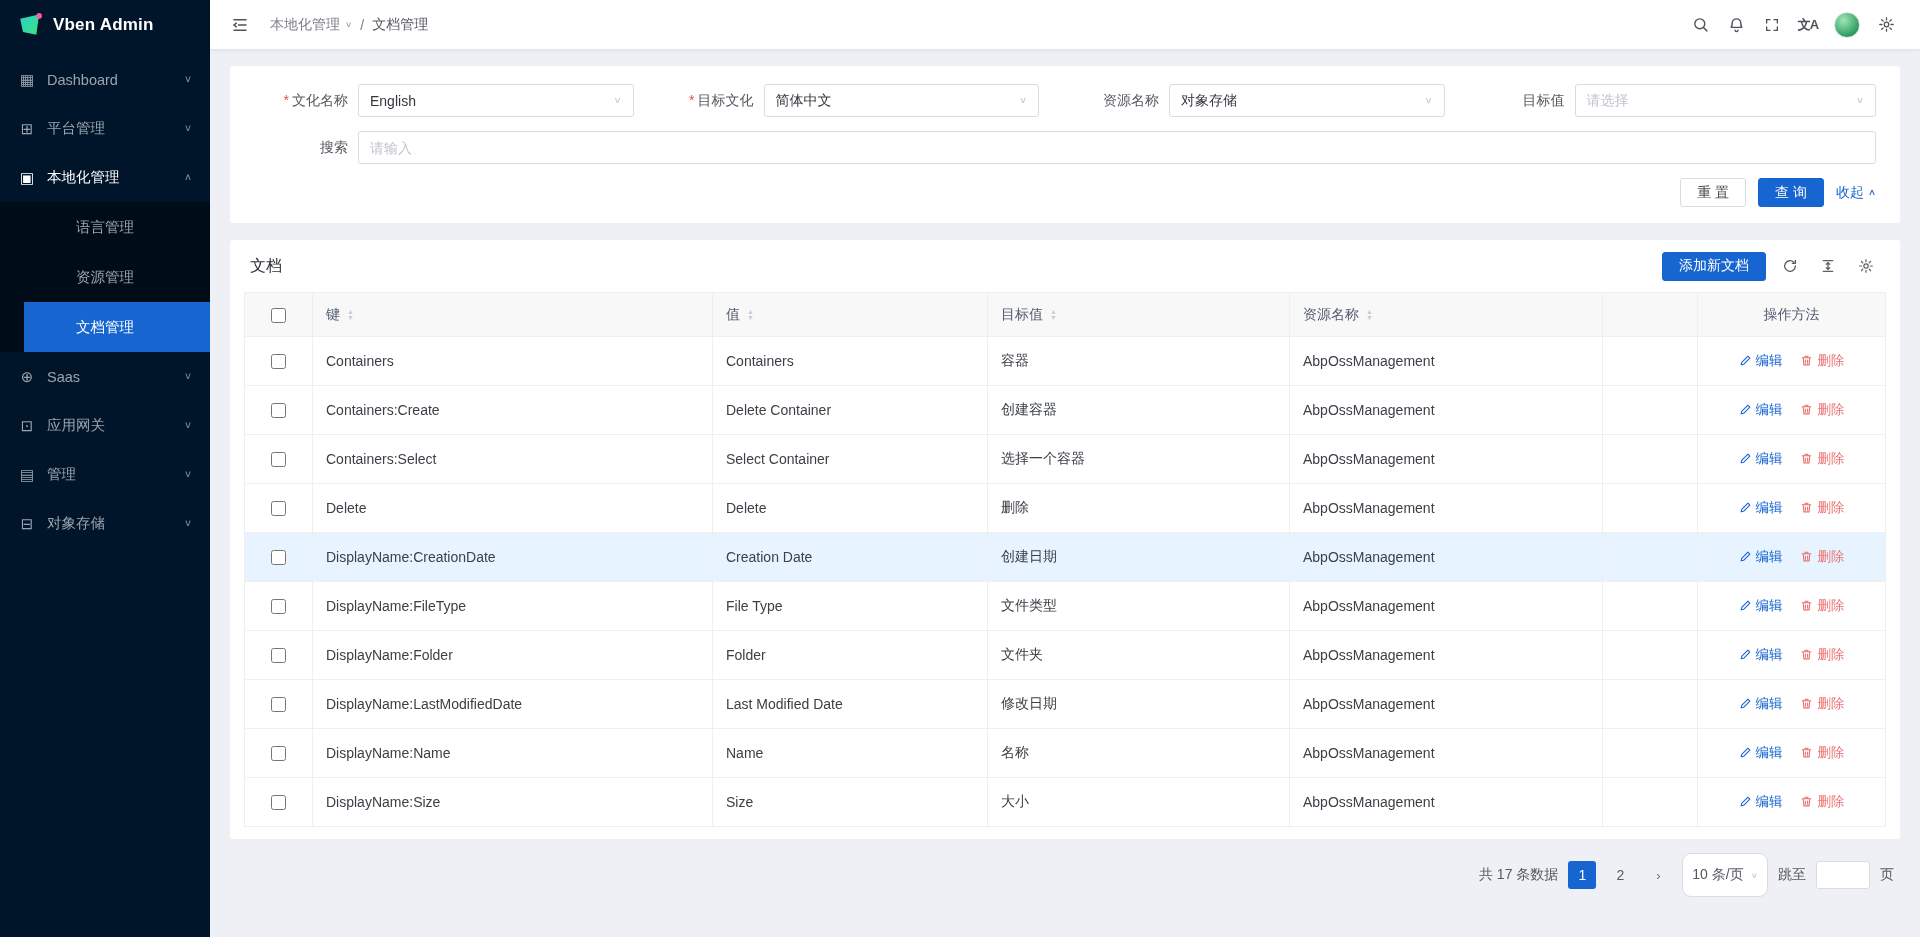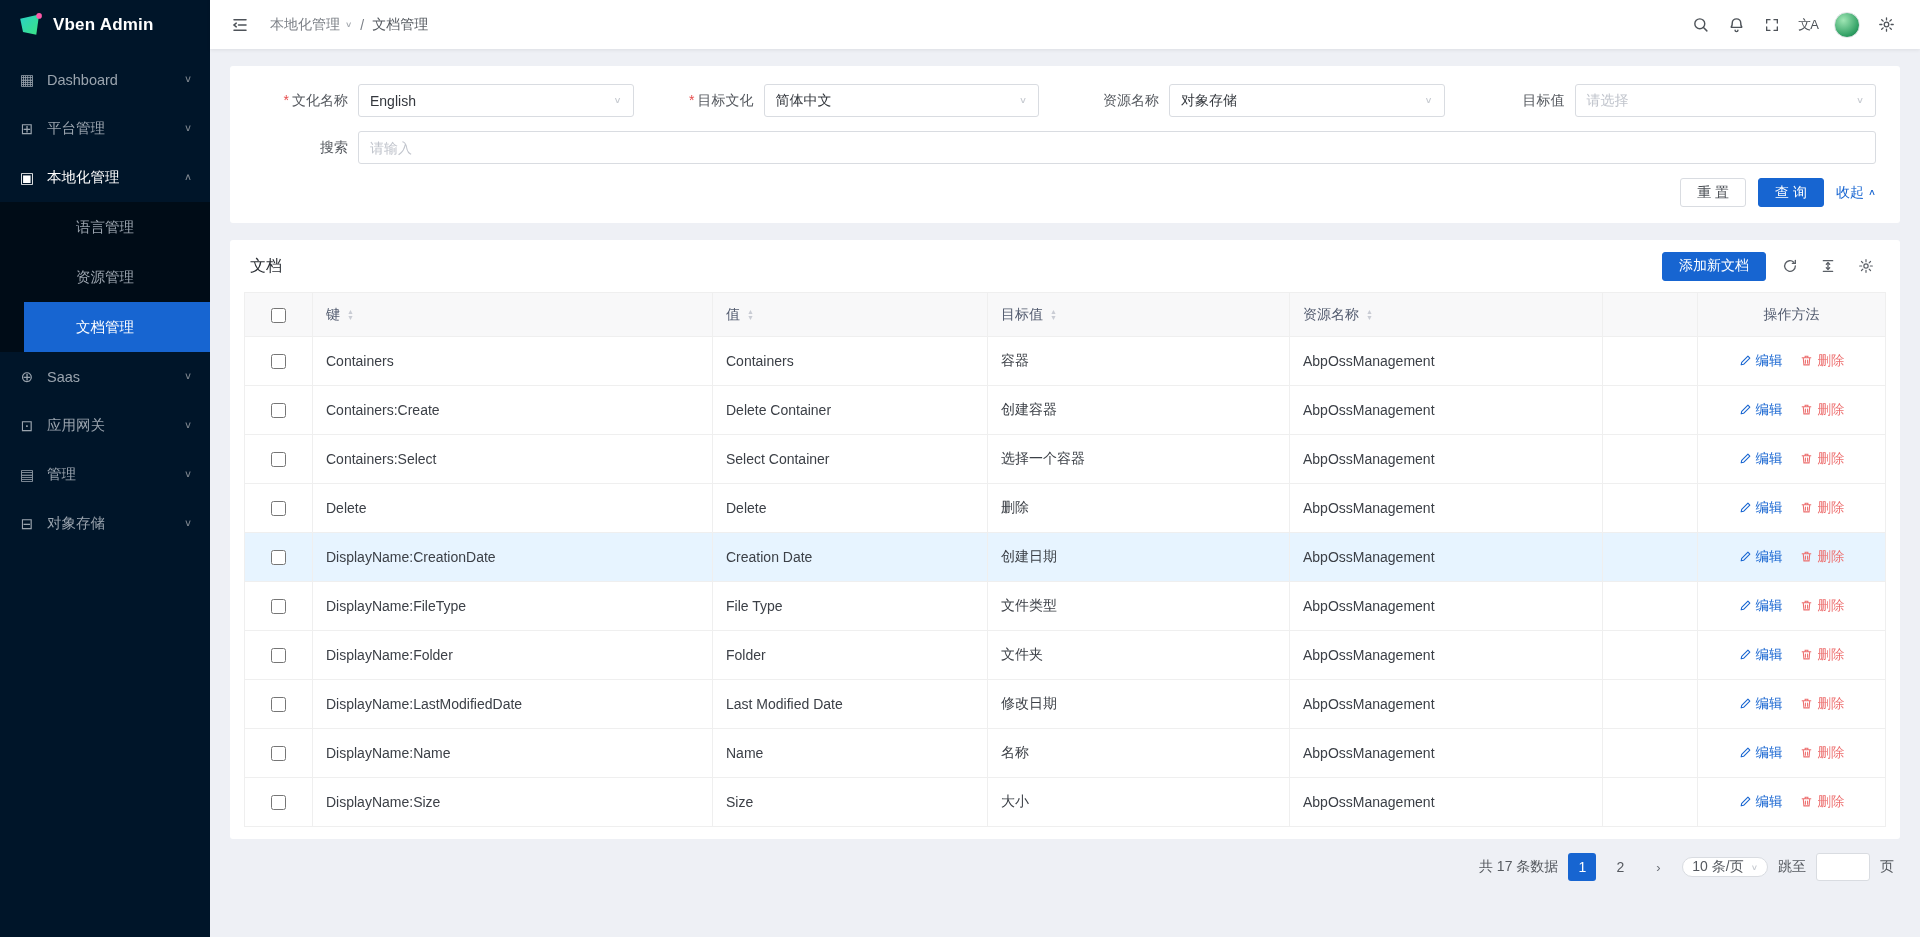--- a/index.html
+++ b/index.html
@@ -27,21 +27,21 @@
   .main { flex:1; display:flex; flex-direction:column; min-width:0; }
   .topbar { height:49px; background:#fff; display:flex; align-items:center; justify-content:space-between;
             padding:0 18px 0 14px; box-shadow:0 1px 4px rgba(0,0,0,.08); position:relative; z-index:2; }
   .tb-left { display:flex; align-items:center; gap:14px; }
   .icon-btn { width:32px; height:32px; display:flex; align-items:center; justify-content:center; color:#4e5359; cursor:pointer; border-radius:3px; }
   .breadcrumb { display:flex; align-items:center; gap:8px; color:#7c8087; font-size:14px; }
   .bc-parent { display:flex; align-items:center; gap:5px; cursor:pointer; }
   .bc-chev { font-size:10px; color:#a2a7ad; transform:scaleY(.8); }
   .bc-current { color:#565b61; }
   .tb-right { display:flex; align-items:center; gap:4px; }
-  .translate-ic { font-size:13px; font-weight:normal; letter-spacing:-1px;text-align:right; }
+  .translate-ic { font-size:13px; font-weight:bold; letter-spacing:-1px;text-align:right; }
   .avatar { width:26px; height:26px; border-radius:50%; margin:0 6px;
             background:radial-gradient(circle at 35% 30%, #9fe6b4, #2e9e62 70%, #1c6e45); cursor:pointer; border:1px solid #e3e5e8; }
 
   
   .content { flex:1; padding:17px 20px 0; overflow:hidden; }
 
   .filter-card { background:#fff; border-radius:3px; padding:18px 24px 16px; }
   .f-row { display:flex; }
   .f-field { display:flex; align-items:center; width:25%; padding-right:26px; }
   .f-label { width:104px; flex-shrink:0; text-align:right; padding-right:10px; color:#55595f; white-space:nowrap; }
@@ -81,21 +81,21 @@
   .c-ops { text-align:center; }
   .op { display:inline-flex; align-items:center; gap:4px; text-decoration:none; font-size:13.5px; cursor:pointer; }
   .op.edit { color:var(--primary,#1765d1); margin-right:14px; }
   .op.del { color:var(--danger,#ed6f6f); }
 
   
   .pagination { display:flex; align-items:center; justify-content:flex-end; gap:10px; padding:14px 6px 0 0; color:#55595f; }
   .page { min-width:28px; height:28px; display:flex; align-items:center; justify-content:center; border-radius:3px; cursor:pointer; }
   .page.active { background:var(--primary,#1765d1); color:#fff; }
   .page.next { color:#6a6f76; font-size:13px; }
-  .psize { height:20px; border:1px solid #d9dce1; border-radius:14px; background:#fff; display:flex; align-items:center; gap:7px; padding:0 9px; cursor:pointer; }
+  .psize { height:44px; border:1px solid #d9dce1; border-radius:9px; background:#fff; display:flex; align-items:center; gap:7px; padding:0 9px; cursor:pointer; }
   .psize .sel-chev { color:#c6cad0; font-size:10px; transform:scaleY(.8); }
   .jump-input { width:54px; height:28px; border:1px solid #d9dce1; border-radius:3px; outline:none; padding:0 6px; font-family:inherit; }
 </style>
 </head>
 <body>
 
 <div class="app">
 
   <aside class="sidebar">
     <div class="logo">

